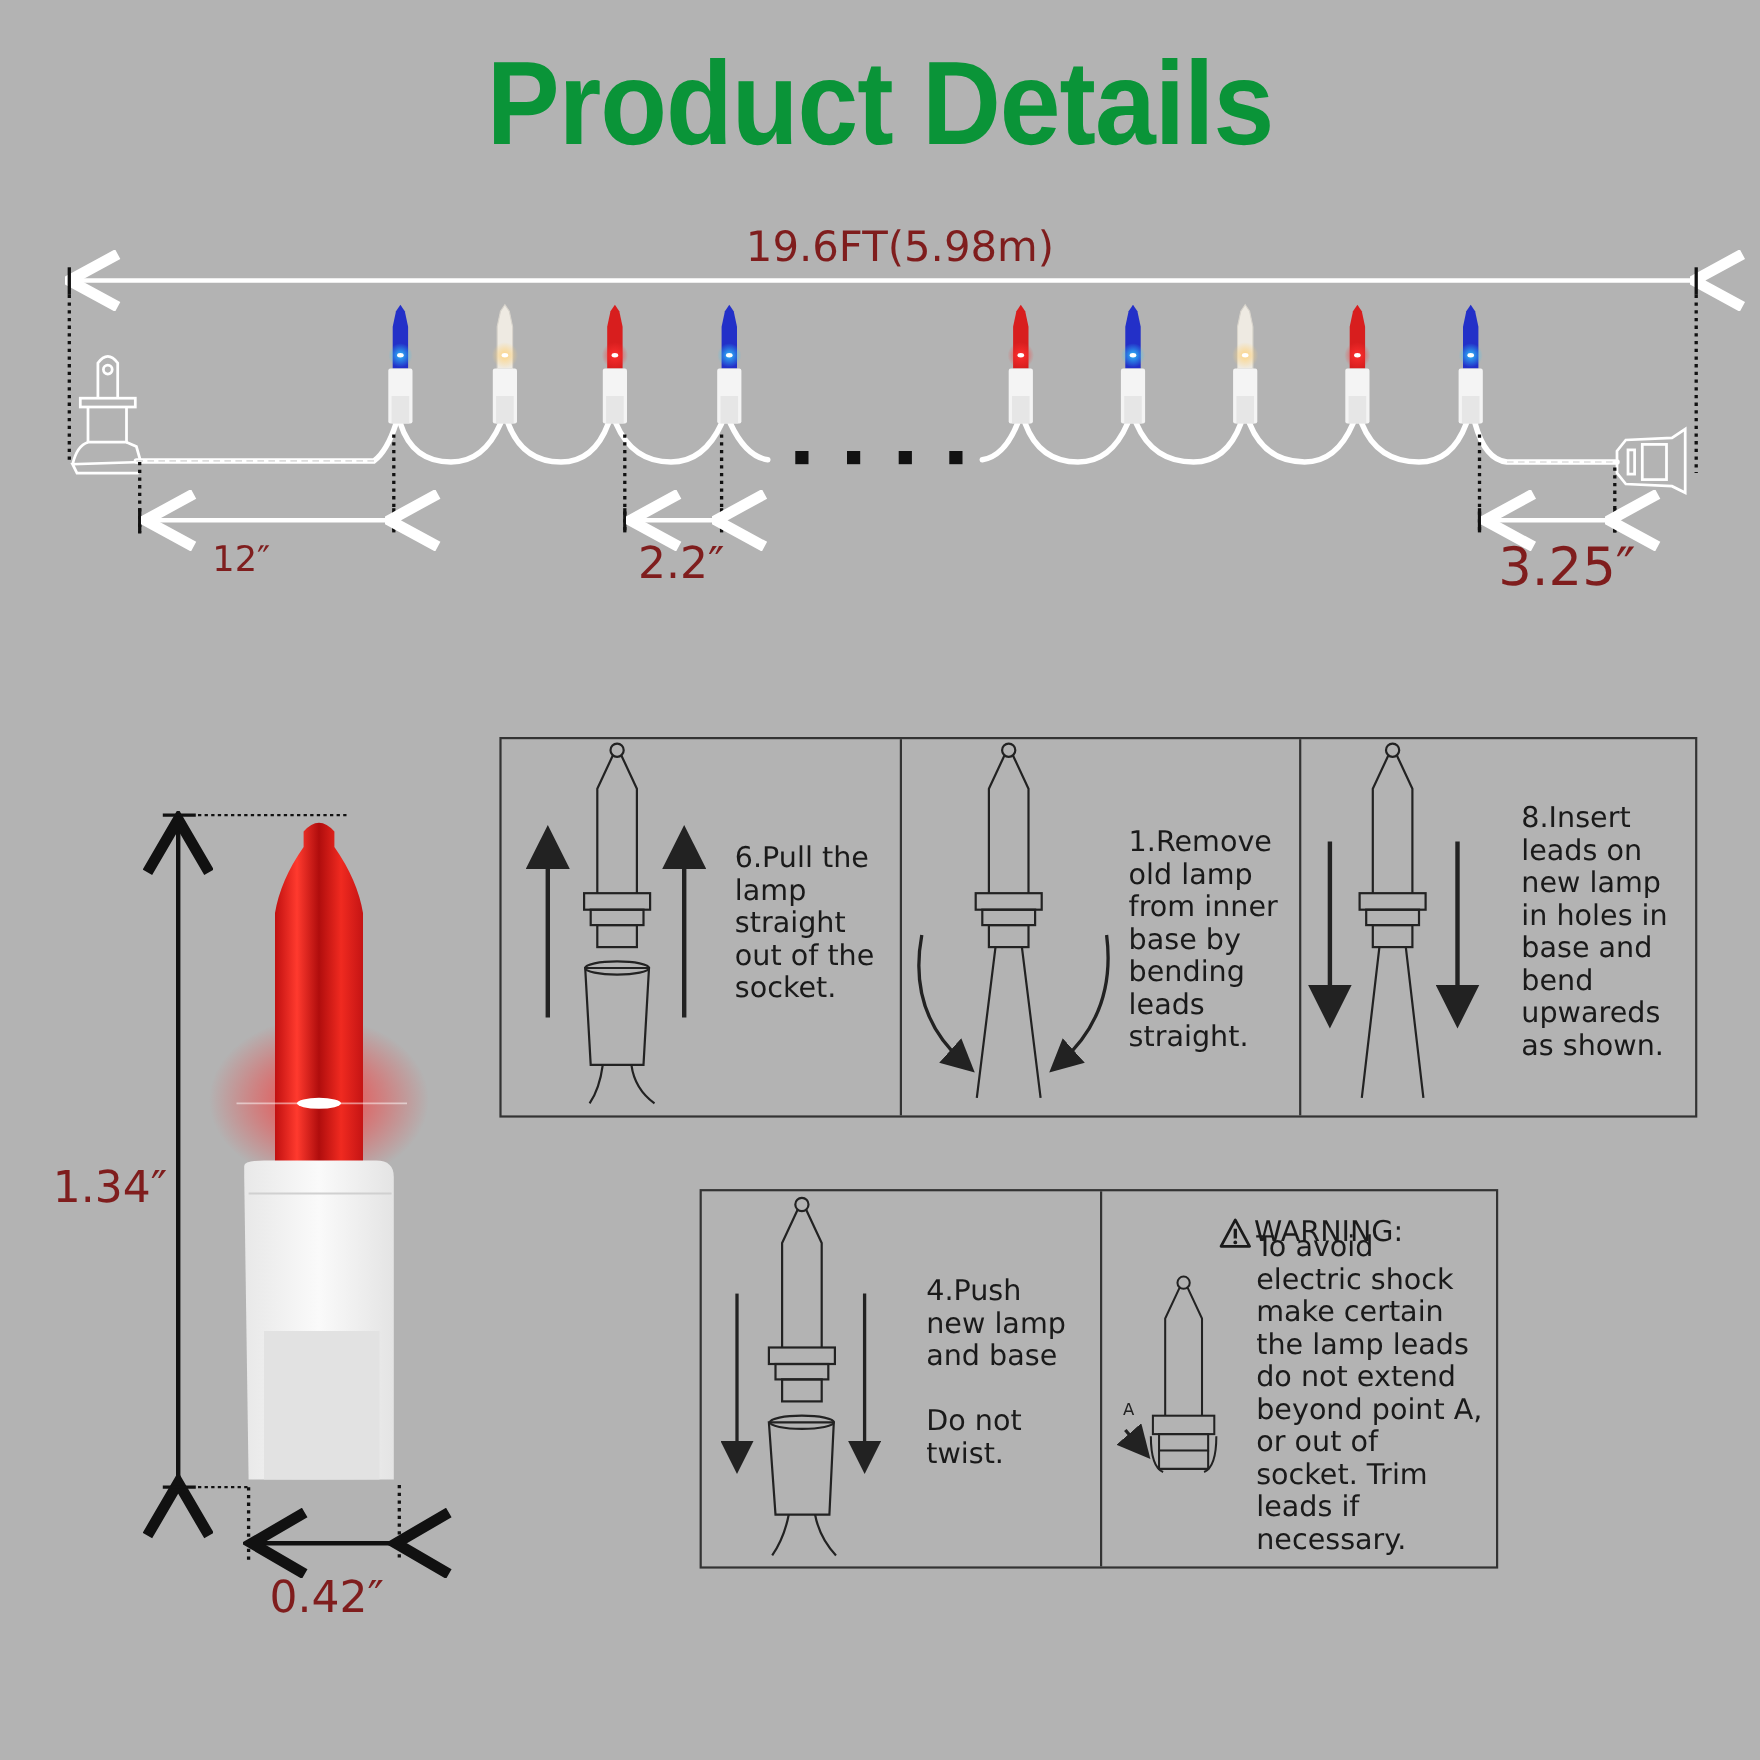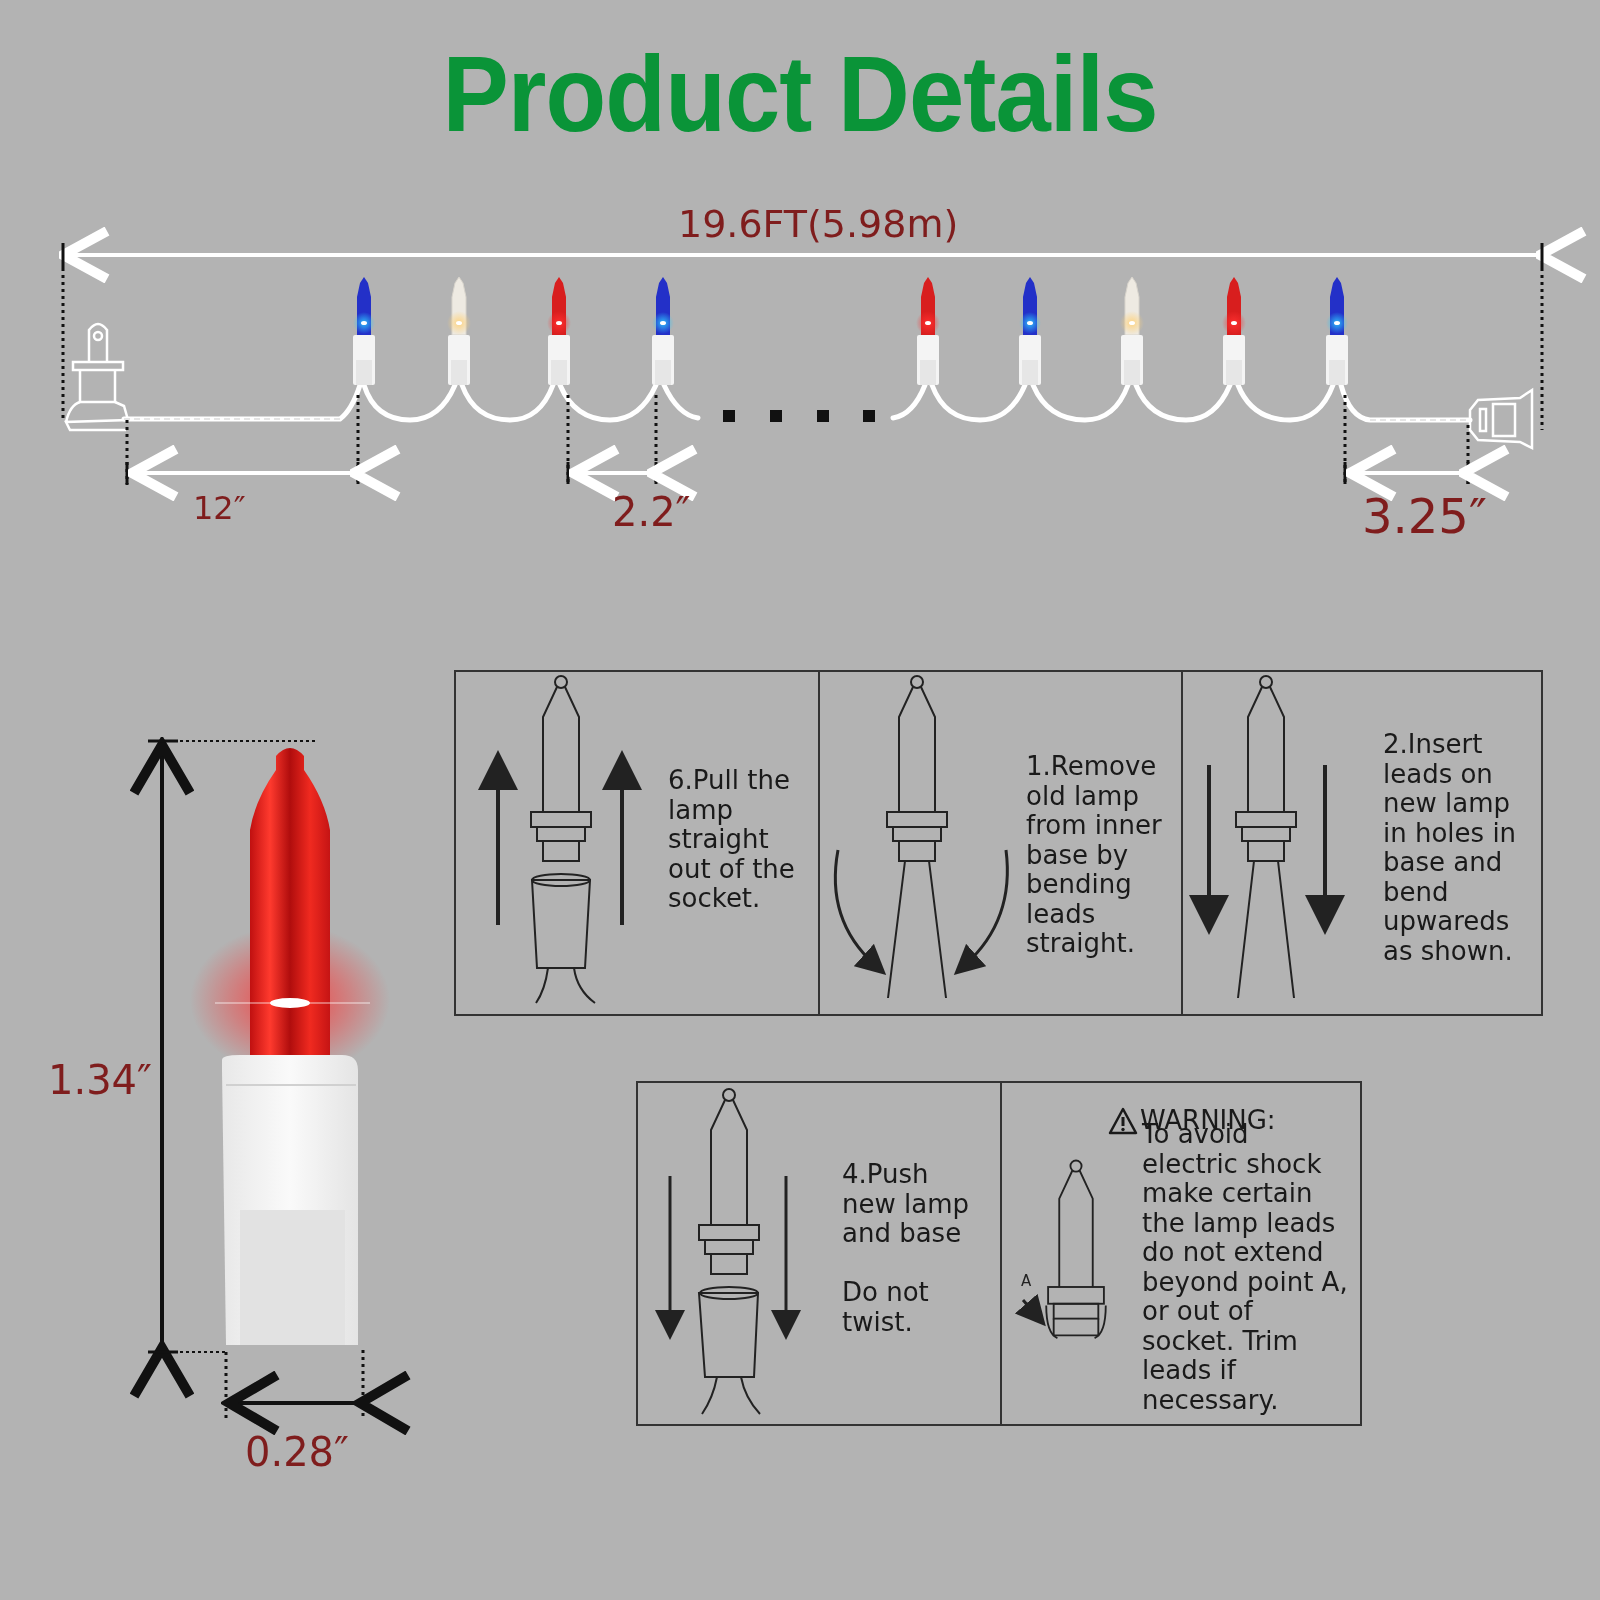--- a/index.html
+++ b/index.html
@@ -136,21 +136,21 @@
   </g>
   <g stroke="#fff" stroke-width="4">
     <line x1="132" y1="473" x2="354" y2="473" marker-start="url(#ah)" marker-end="url(#ah)"></line>
     <line x1="573" y1="473" x2="651" y2="473" marker-start="url(#ah)" marker-end="url(#ah)"></line>
     <line x1="1350" y1="473" x2="1463" y2="473" marker-start="url(#ah)" marker-end="url(#ah)"></line>
   </g>
 </svg>
 
 <div class="abs dimtext" style="left:678px; top:205px; font-size:38px;">19.6FT(5.98m)</div>
 <div class="abs dimtext" style="left:193px; top:492px; font-size:32px;">12″</div>
-<div class="abs dimtext" style="left:580px; top:492px; font-size:40px;margin-left:32px;">2.2″</div>
+<div class="abs dimtext" style="left:580px; top:492px; font-size:40px;">2.2″</div>
 <div class="abs dimtext" style="left:1362px; top:492px; font-size:48px;">3.25″</div>
 
 <svg width="420" height="1500" style="top:0;left:0;">
   <defs>
     <radialGradient id="bigGlow">
         <stop offset="0" stop-color="#ff2a2a" stop-opacity="0.85"></stop>
         <stop offset="0.6" stop-color="#ff2a2a" stop-opacity="0.35"></stop>
         <stop offset="1" stop-color="#ff2a2a" stop-opacity="0"></stop>
       </radialGradient>
     <linearGradient id="redBody" x1="0" x2="1">
@@ -180,21 +180,21 @@
   <line x1="162" y1="745" x2="162" y2="1348" stroke="#111" stroke-width="4" marker-start="url(#bk)" marker-end="url(#bk)"></line>
   <line x1="148" y1="741" x2="178" y2="741" stroke="#111" stroke-width="3"></line>
   <line x1="148" y1="1352" x2="178" y2="1352" stroke="#111" stroke-width="3"></line>
   <line x1="180" y1="741" x2="315" y2="741" stroke="#111" stroke-width="2" stroke-dasharray="3,3"></line>
   <line x1="180" y1="1352" x2="226" y2="1352" stroke="#111" stroke-width="2" stroke-dasharray="3,3"></line>
   <line x1="226" y1="1352" x2="226" y2="1420" stroke="#111" stroke-width="3" stroke-dasharray="3,4"></line>
   <line x1="363" y1="1350" x2="363" y2="1420" stroke="#111" stroke-width="3" stroke-dasharray="3,4"></line>
   <line x1="229" y1="1403" x2="360" y2="1403" stroke="#111" stroke-width="4" marker-start="url(#bk)" marker-end="url(#bk)"></line>
 </svg>
 <div class="abs dimtext" style="left:48px; top:1060px; font-size:40px;">1.34″</div>
-<div class="abs dimtext" style="left:245px; top:1432px; font-size:40px;">0.28″</div>
+<div class="abs dimtext" style="left:245px; top:1432px; font-size:40px;">0.42″</div>
 
 <div class="box" style="left:454px; top:670px; width:1089px; height:346px;">
   <div class="cell" style="left:0; width:362px;"></div>
   <div class="cell" style="left:362px; width:363px;"></div>
   <div class="cell" style="left:725px; width:360px;"></div>
 </div>
 
 <div class="box" style="left:636px; top:1081px; width:726px; height:345px;">
   <div class="cell" style="left:0; width:362px;"></div>
   <div class="cell" style="left:362px; width:360px;"></div>
@@ -259,21 +259,21 @@
 straight
 out of the
 socket.</div>
 <div class="step" style="left:1026px; top:752px;">1.Remove
 old lamp
 from inner
 base by
 bending
 leads
 straight.</div>
-<div class="step" style="left:1383px; top:730px;">2.Insert
+<div class="step" style="left:1383px; top:730px;">8.Insert
 leads on
 new lamp
 in holes in
 base and
 bend
 upwareds
 as shown.</div>
 <div class="step" style="left:842px; top:1160px;">4.Push
 new lamp
 and base

